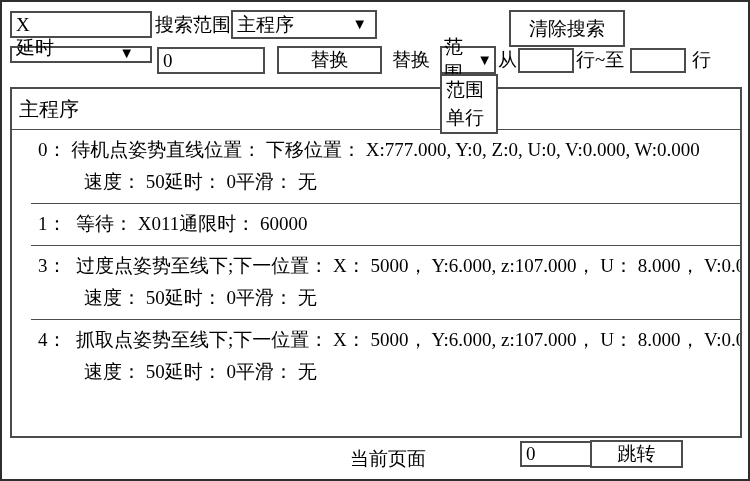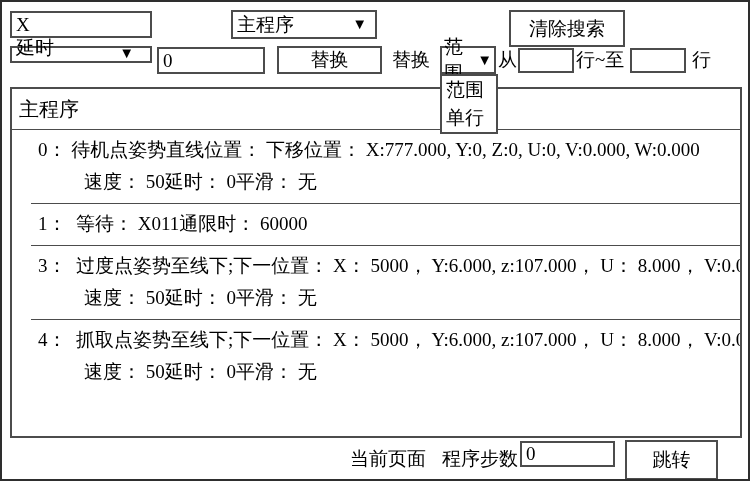--- a/index.html
+++ b/index.html
@@ -97,20 +97,21 @@
 </style>
 </head>
 <body>
 
 <div class="window">
 
   <div class="abs" style="left:8px; top:9px; width:142px; height:27px;">
     <input class="tinput" type="text" value="X" style="">
   </div>
 
+  <div class="abs lbl" style="left:153px; top:8px; line-height:29px;">搜索范围</div>
 
   <div class="abs box select" style="left:229px; top:8px; width:146px; height:29px;">
     <span>主程序</span>
     <span class="arrow">▼</span>
   </div>
 
 
   <div class="abs" style="left:507px; top:8px; width:116px; height:37px;">
     <button class="btn">清除搜索</button>
   </div>
@@ -170,23 +171,22 @@
         </div>
         <div class="step">
           <div class="step-line1">4：  抓取点姿势至线下;下一位置： X： 5000， Y:6.000, z:107.000， U： 8.000， V:0.000, W:0.000</div>
           <div class="step-line2">速度： 50延时： 0平滑： 无</div>
         </div>
       </div>
   </div>
 
   <div class="abs footer-lbl" style="left:348px; top:443px;">当前页面</div>
 
-  <div class="abs footer-lbl" style="left:440px; top:443px;">程序步数</div>
 
   <div class="abs" style="left:518px; top:439px; width:95px; height:26px;">
     <input class="tinput" type="text" value="0" style="">
   </div>
 
-  <div class="abs" style="left:623px; top:438px; width:93px; height:40px;">
+  <div class="abs" style="left:588px; top:438px; width:93px; height:28px;">
     <button class="btn">跳转</button>
   </div>
 
 </div>
 
 </body></html>

